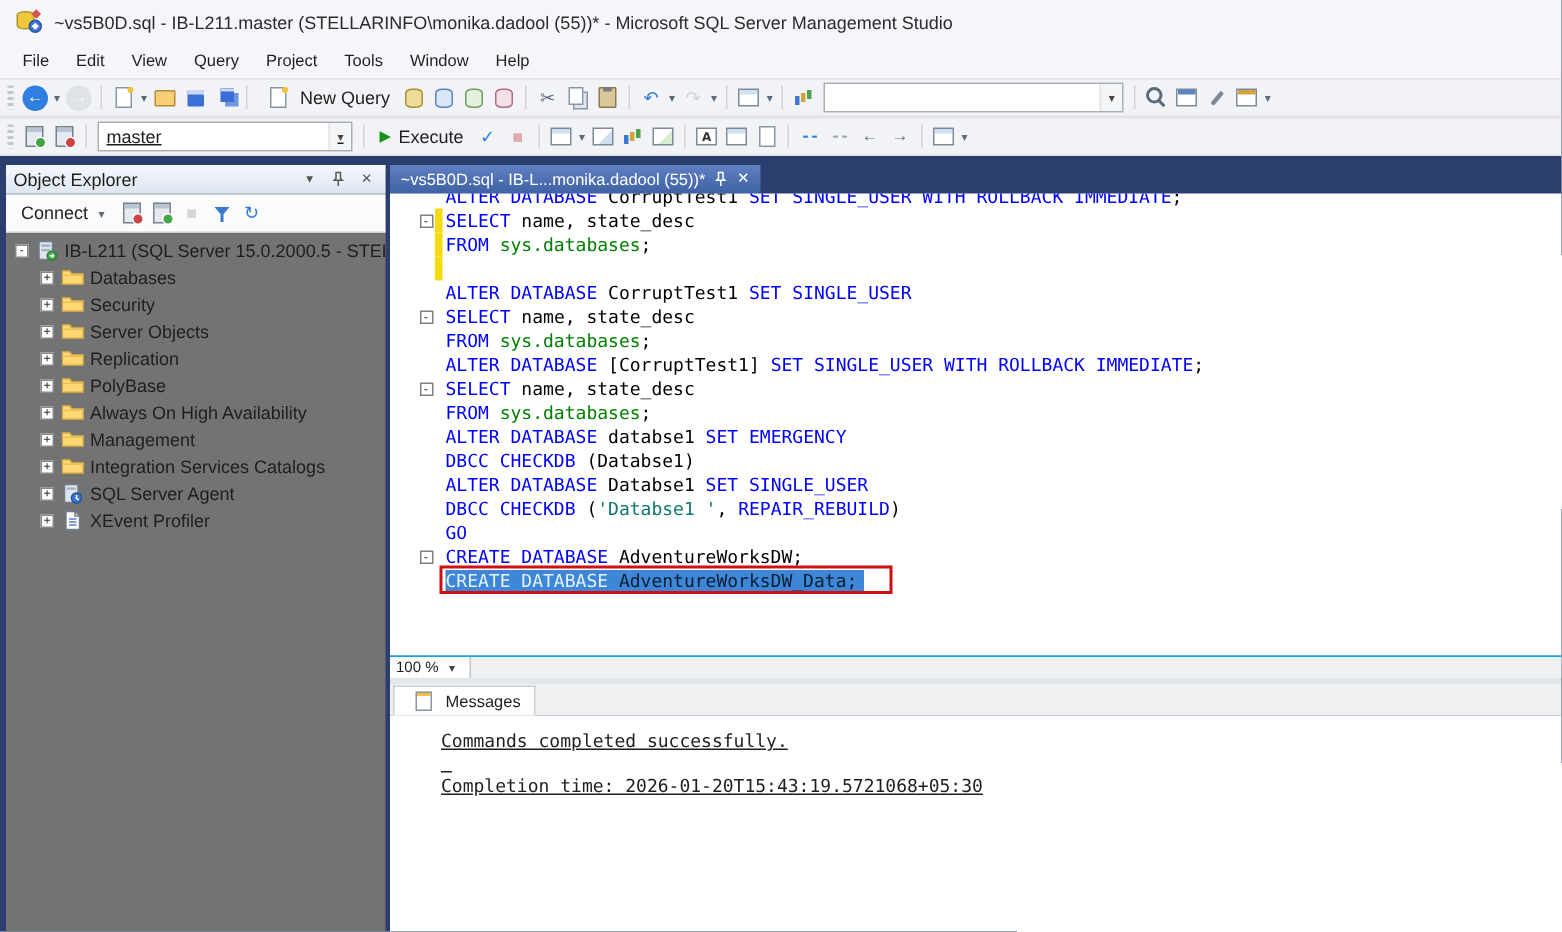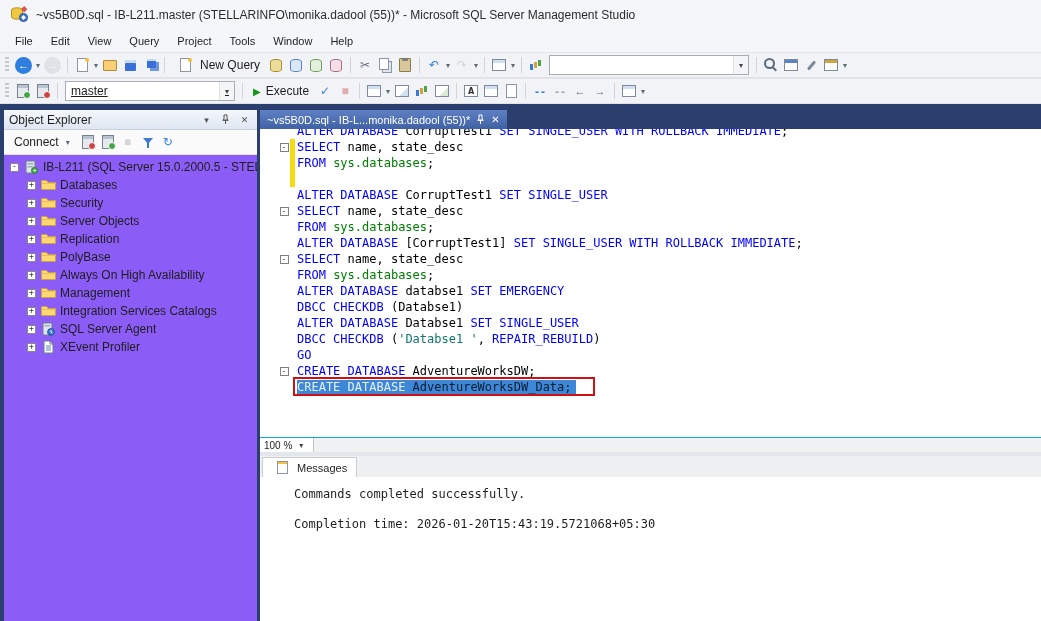--- a/index.html
+++ b/index.html
@@ -62,21 +62,21 @@
   .ic-server-plug::after { content:""; position:absolute; right:1px; bottom:1px; width:6px; height:6px; background:#45a545; border-radius:50%; border:1px solid #fff; }
   .ic-server-x::after { content:""; position:absolute; right:1px; bottom:1px; width:6px; height:6px; background:#cc4444; border-radius:50%; border:1px solid #fff; }
   .ic-funnel::before { content:""; width:0; height:0; border-left:5px solid transparent; border-right:5px solid transparent; border-top:6px solid #3a7ad0; margin-top:-3px; }
   .ic-funnel::after { content:""; position:absolute; top:10px; left:8px; width:2px; height:5px; background:#3a7ad0; }
   .ic-msg::before { content:""; width:9px; height:11px; background:#fff; border:1px solid #8896a6; box-shadow:inset 0 2px 0 #f3c13c; }
 
   
   .shell { flex:1; min-height:0; display:flex; padding:6px 0 0 4px; gap:3px; }
 
   
-  .object-explorer { width:253px; flex:none; background:#8b5cf6; display:flex; flex-direction:column; }
+  .object-explorer { width:253px; flex:none; background:#737373; display:flex; flex-direction:column; }
   .oe-header { height:20px; flex:none; background:linear-gradient(#f4f7fc,#dfe6f2); border-bottom:1px solid #c9d0dd; display:flex; align-items:center; padding:0 5px; gap:4px; }
   .oe-header .spacer { flex:1; }
   .oe-hicon { width:15px; display:flex; justify-content:center; align-items:center; color:#555; font-size:9px; }
   .oe-toolbar { height:25px; flex:none; border-bottom:1px solid #e4e4e4; background:#fbfbfc; display:flex; align-items:center; padding:0 4px; }
   .oe-tree { flex:1; overflow:hidden; padding-top:3px; }
   .tree-row { height:18px; display:flex; align-items:center; gap:4px; white-space:nowrap; overflow:hidden; }
   .expander { width:9px; height:9px; flex:none; border:1px solid #888; background:#fff; font:8px/8px "DejaVu Sans Mono",monospace; color:#333; display:flex; align-items:center; justify-content:center; }
   .tree-icon { width:16px; height:14px; flex:none; display:flex; align-items:center; justify-content:center; }
   .tree-label { overflow:hidden; }
 
@@ -107,21 +107,21 @@
 
   .editor-bottom { height:15px; flex:none; display:flex; align-items:stretch; background:#e8eaed; border-top:1px solid #0ea5e9; }
   .zoom-box { width:54px; flex:none; background:#fff; border-right:1px solid #c0c4c9; display:flex; align-items:center; gap:3px; font-size:10px; padding-left:4px; }
   .zoom-box .combo-caret { border:none; background:transparent; width:12px; }
   .hscrollbar { flex:1; background:#f0f1f3; }
 
   .splitter { height:4px; flex:none; background:#e3e6ea; }
   .msg-tabstrip { height:21px; flex:none; background:#eef0f2; display:flex; align-items:flex-end; padding-left:2px; }
   .msg-tab.active { height:20px; display:flex; align-items:center; gap:5px; padding:0 9px; background:#fff; border:1px solid #c9cdd2; border-bottom:none; font-size:11px; }
   .messages-content { flex:1; min-height:0; background:#fff; font-family:"DejaVu Sans Mono","Liberation Mono",monospace; font-size:12px; padding:10px 0 0 34px; }
-  .msg-line { height:15px; line-height:15px; white-space:pre; }
+  .msg-line { height:15px; line-height:15px; white-space:pre;text-decoration:underline; }
 </style>
 </head>
 <body>
 
 <div class="window">
 
   <div class="titlebar">
     <span><svg width="18" height="18" viewBox="0 0 18 18">
           <ellipse cx="7" cy="5" rx="5.5" ry="2.2" fill="#f0c83c" stroke="#b5932a"></ellipse>
           <path d="M1.5 5v7c0 1.2 2.5 2.2 5.5 2.2s5.5-1 5.5-2.2V5" fill="#f0c83c" stroke="#b5932a"></path>

